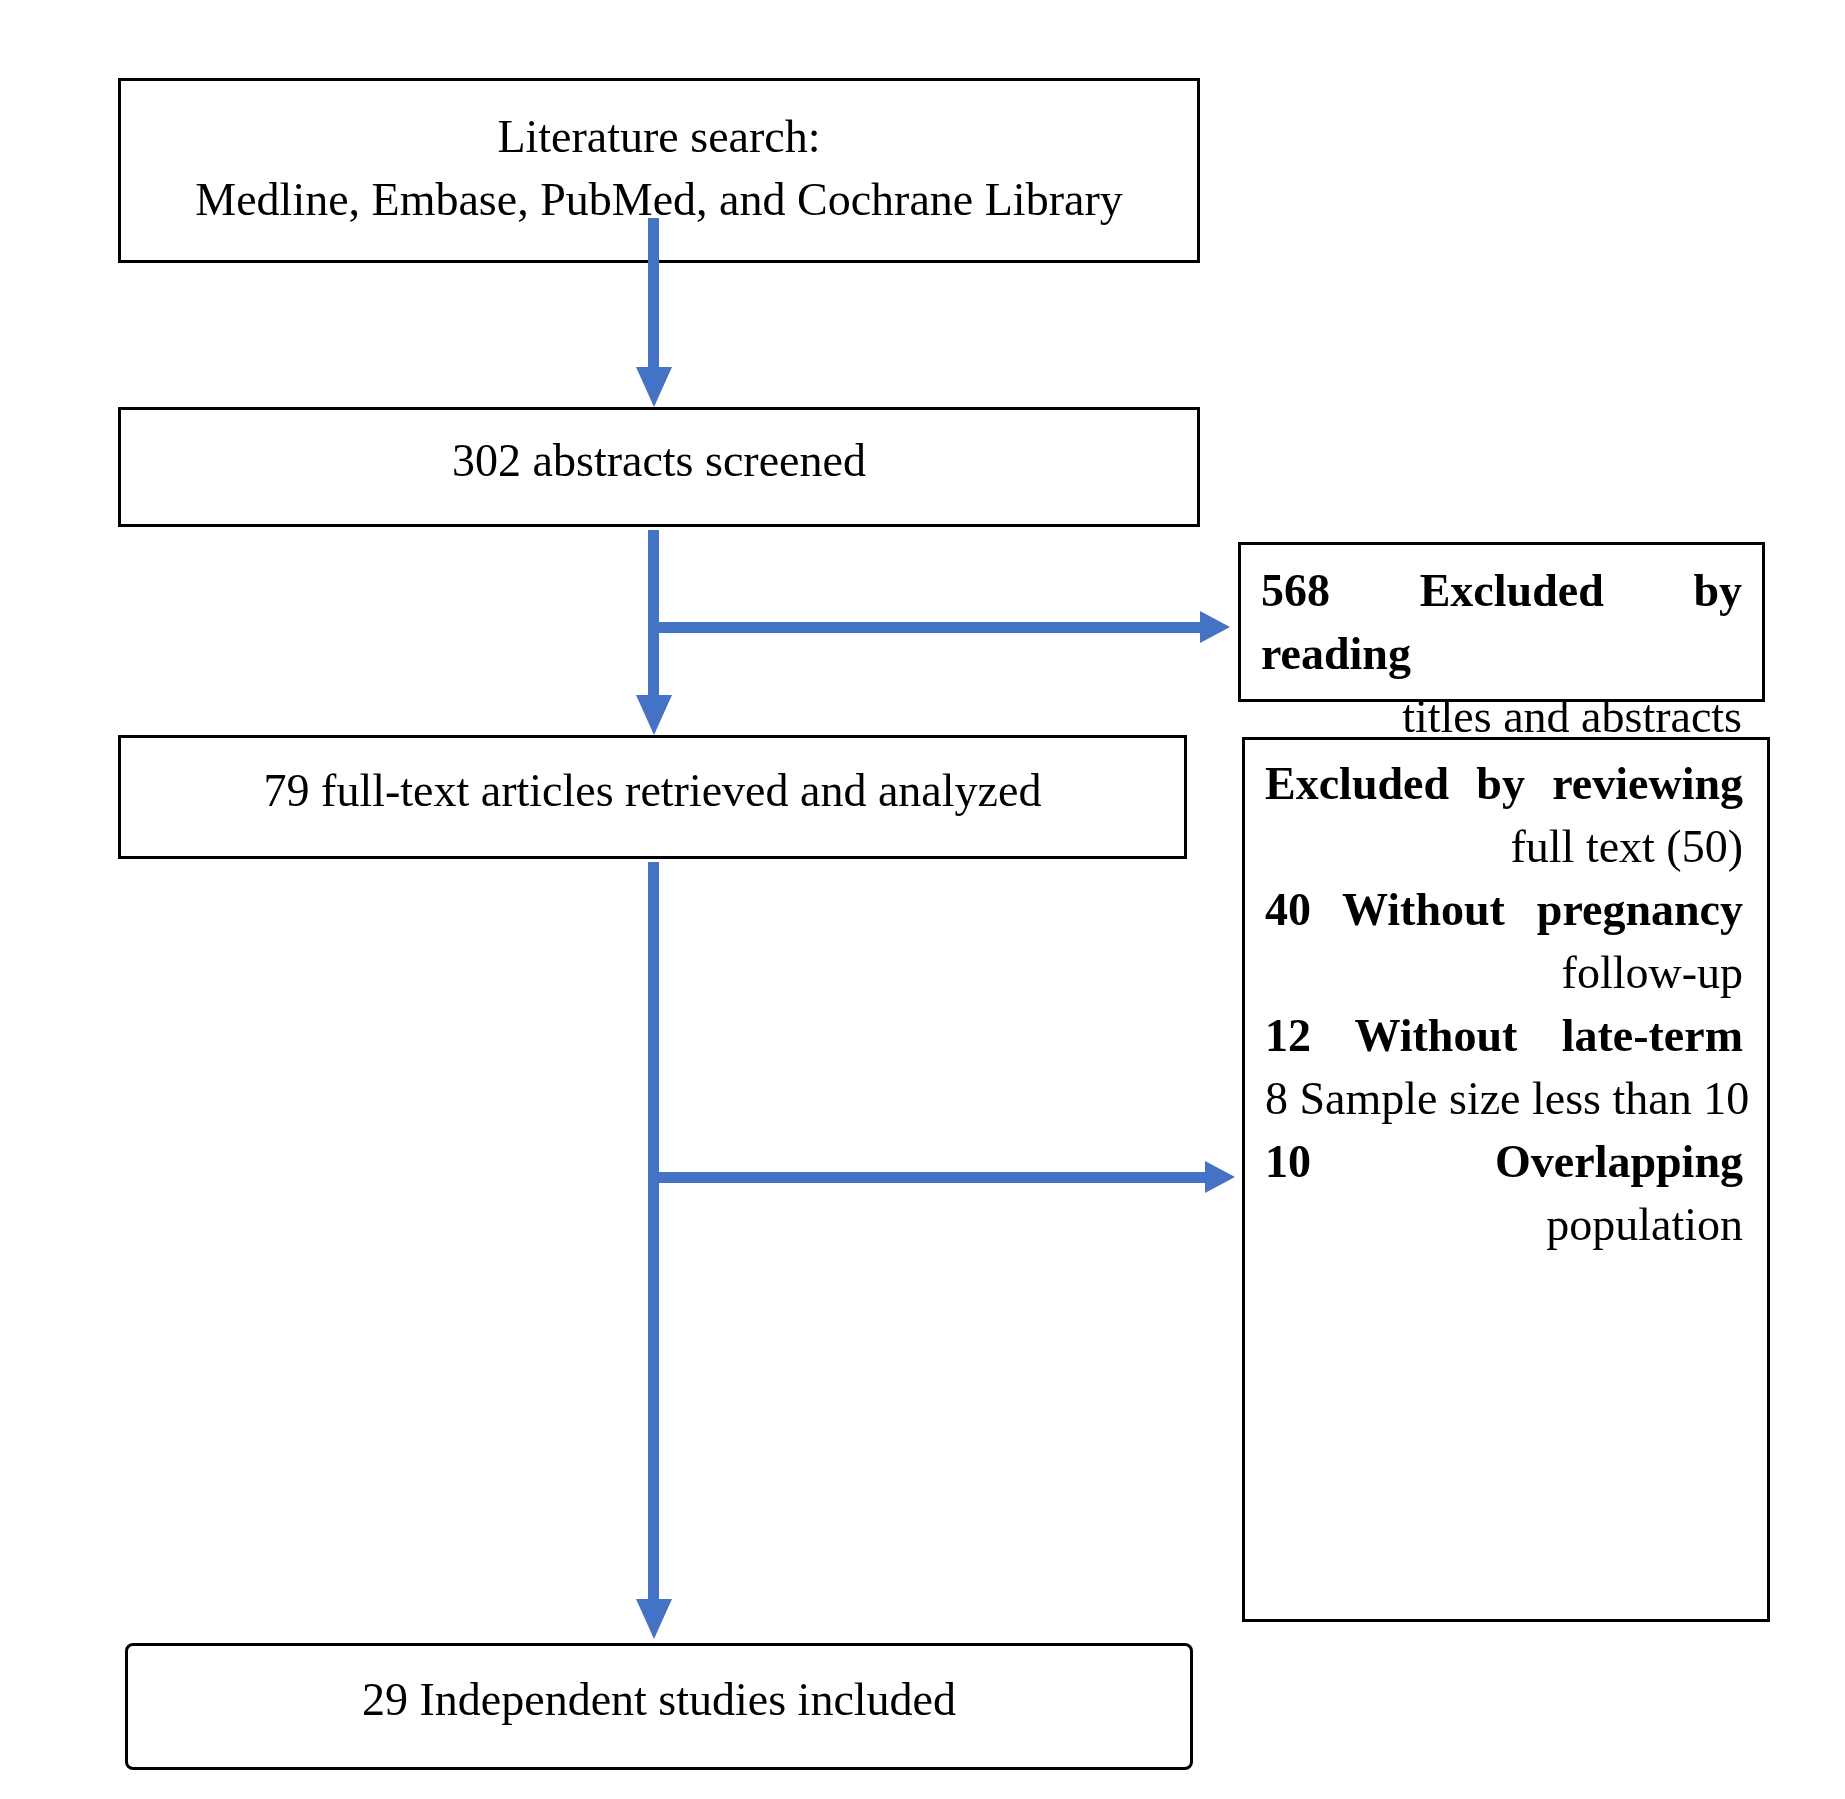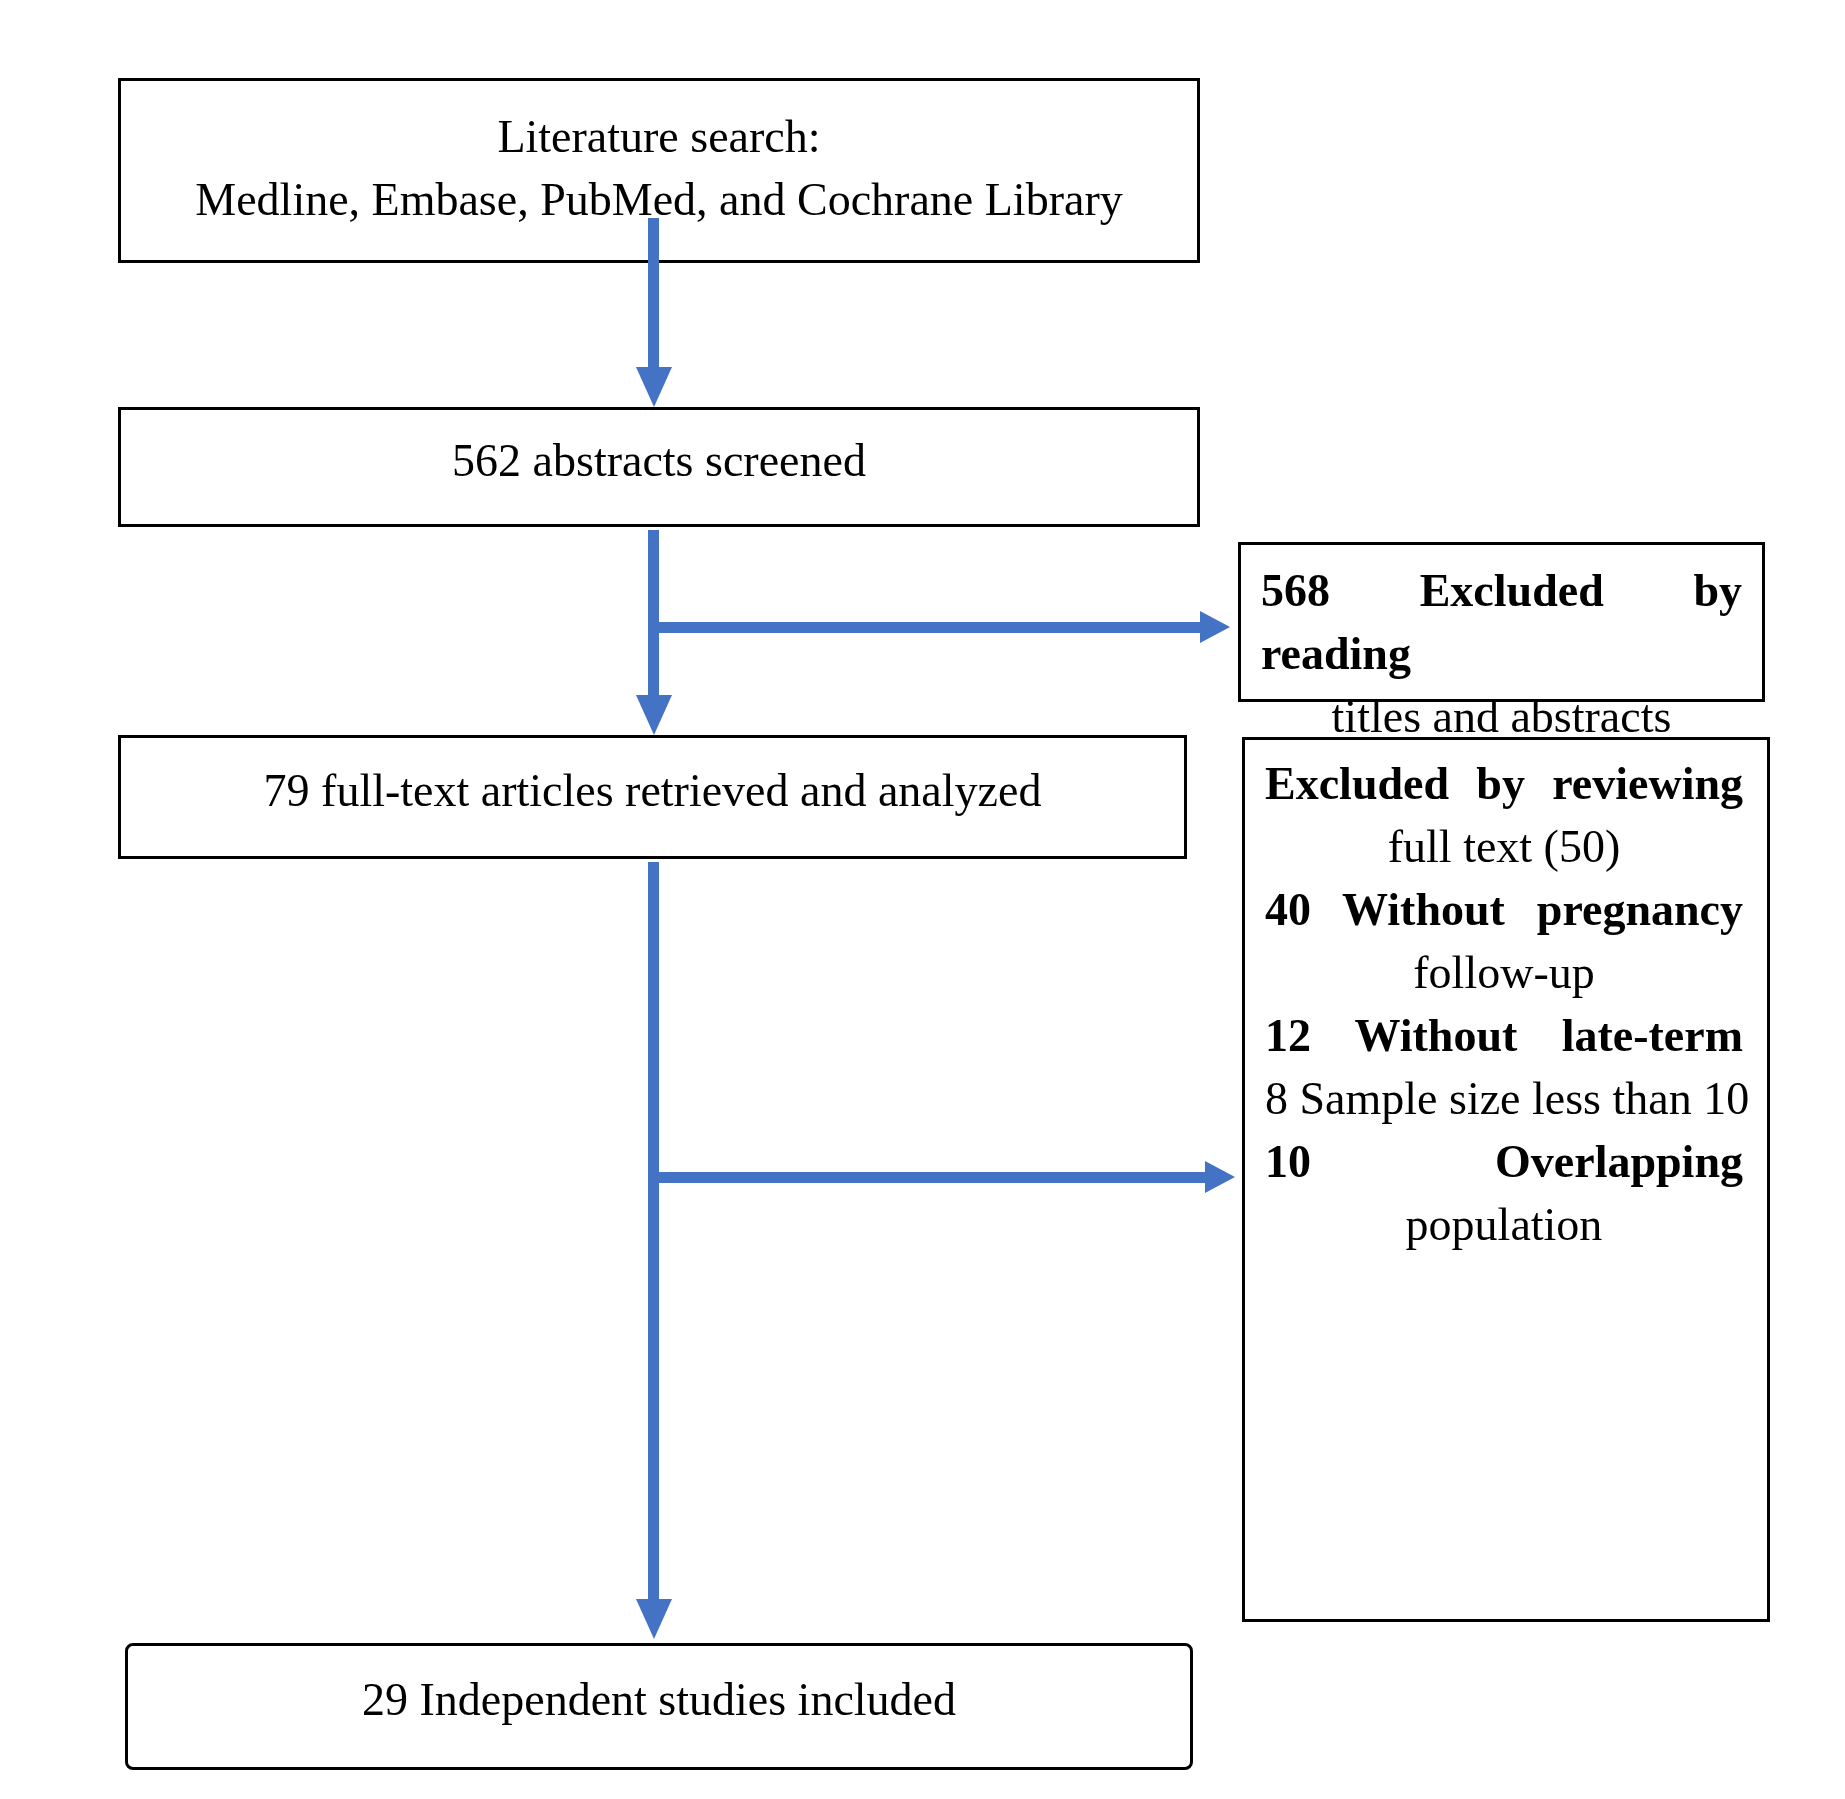--- a/index.html
+++ b/index.html
@@ -36,21 +36,21 @@
     justify-content: center;
   }
   .line {
     line-height: 63px;
     white-space: nowrap;
   }
   .para-line {
     line-height: 63px;
   }
   .para-line.plain {
-    text-align: center;
+    text-align: right;
     white-space: nowrap;
     font-family: Liberation Serif, serif;
   }
   .para-line.stretch {
     text-align: justify;
     text-align-last: justify;
     font-weight: bold;
   }
   
   #box-search   { left: 118px; top: 30px;   width: 1082px; height: 185px; padding-bottom: 6px; margin-top: 48px; }
@@ -103,21 +103,21 @@
 
   <div class="box centered" id="box-search">
     <div class="line">Literature search:</div>
     <div class="line">Medline, Embase, PubMed, and Cochrane Library</div>
   </div>
 
   <div class="shaft-v" id="arrow1-shaft"></div>
   <div class="head-down" id="arrow1-head"></div>
 
   <div class="box centered" id="box-screened">
-    <div class="line">562 abstracts screened</div>
+    <div class="line">302 abstracts screened</div>
   </div>
 
   <div class="shaft-v" id="arrow2-shaft"></div>
   <div class="head-down" id="arrow2-head"></div>
   <div class="shaft-h" id="branch1-shaft"></div>
   <div class="head-right" id="branch1-head"></div>
 
   <div class="box" id="box-excluded-titles">
     <div class="para-line stretch">568 Excluded by reading</div>
     <div class="para-line plain">titles and abstracts</div>

